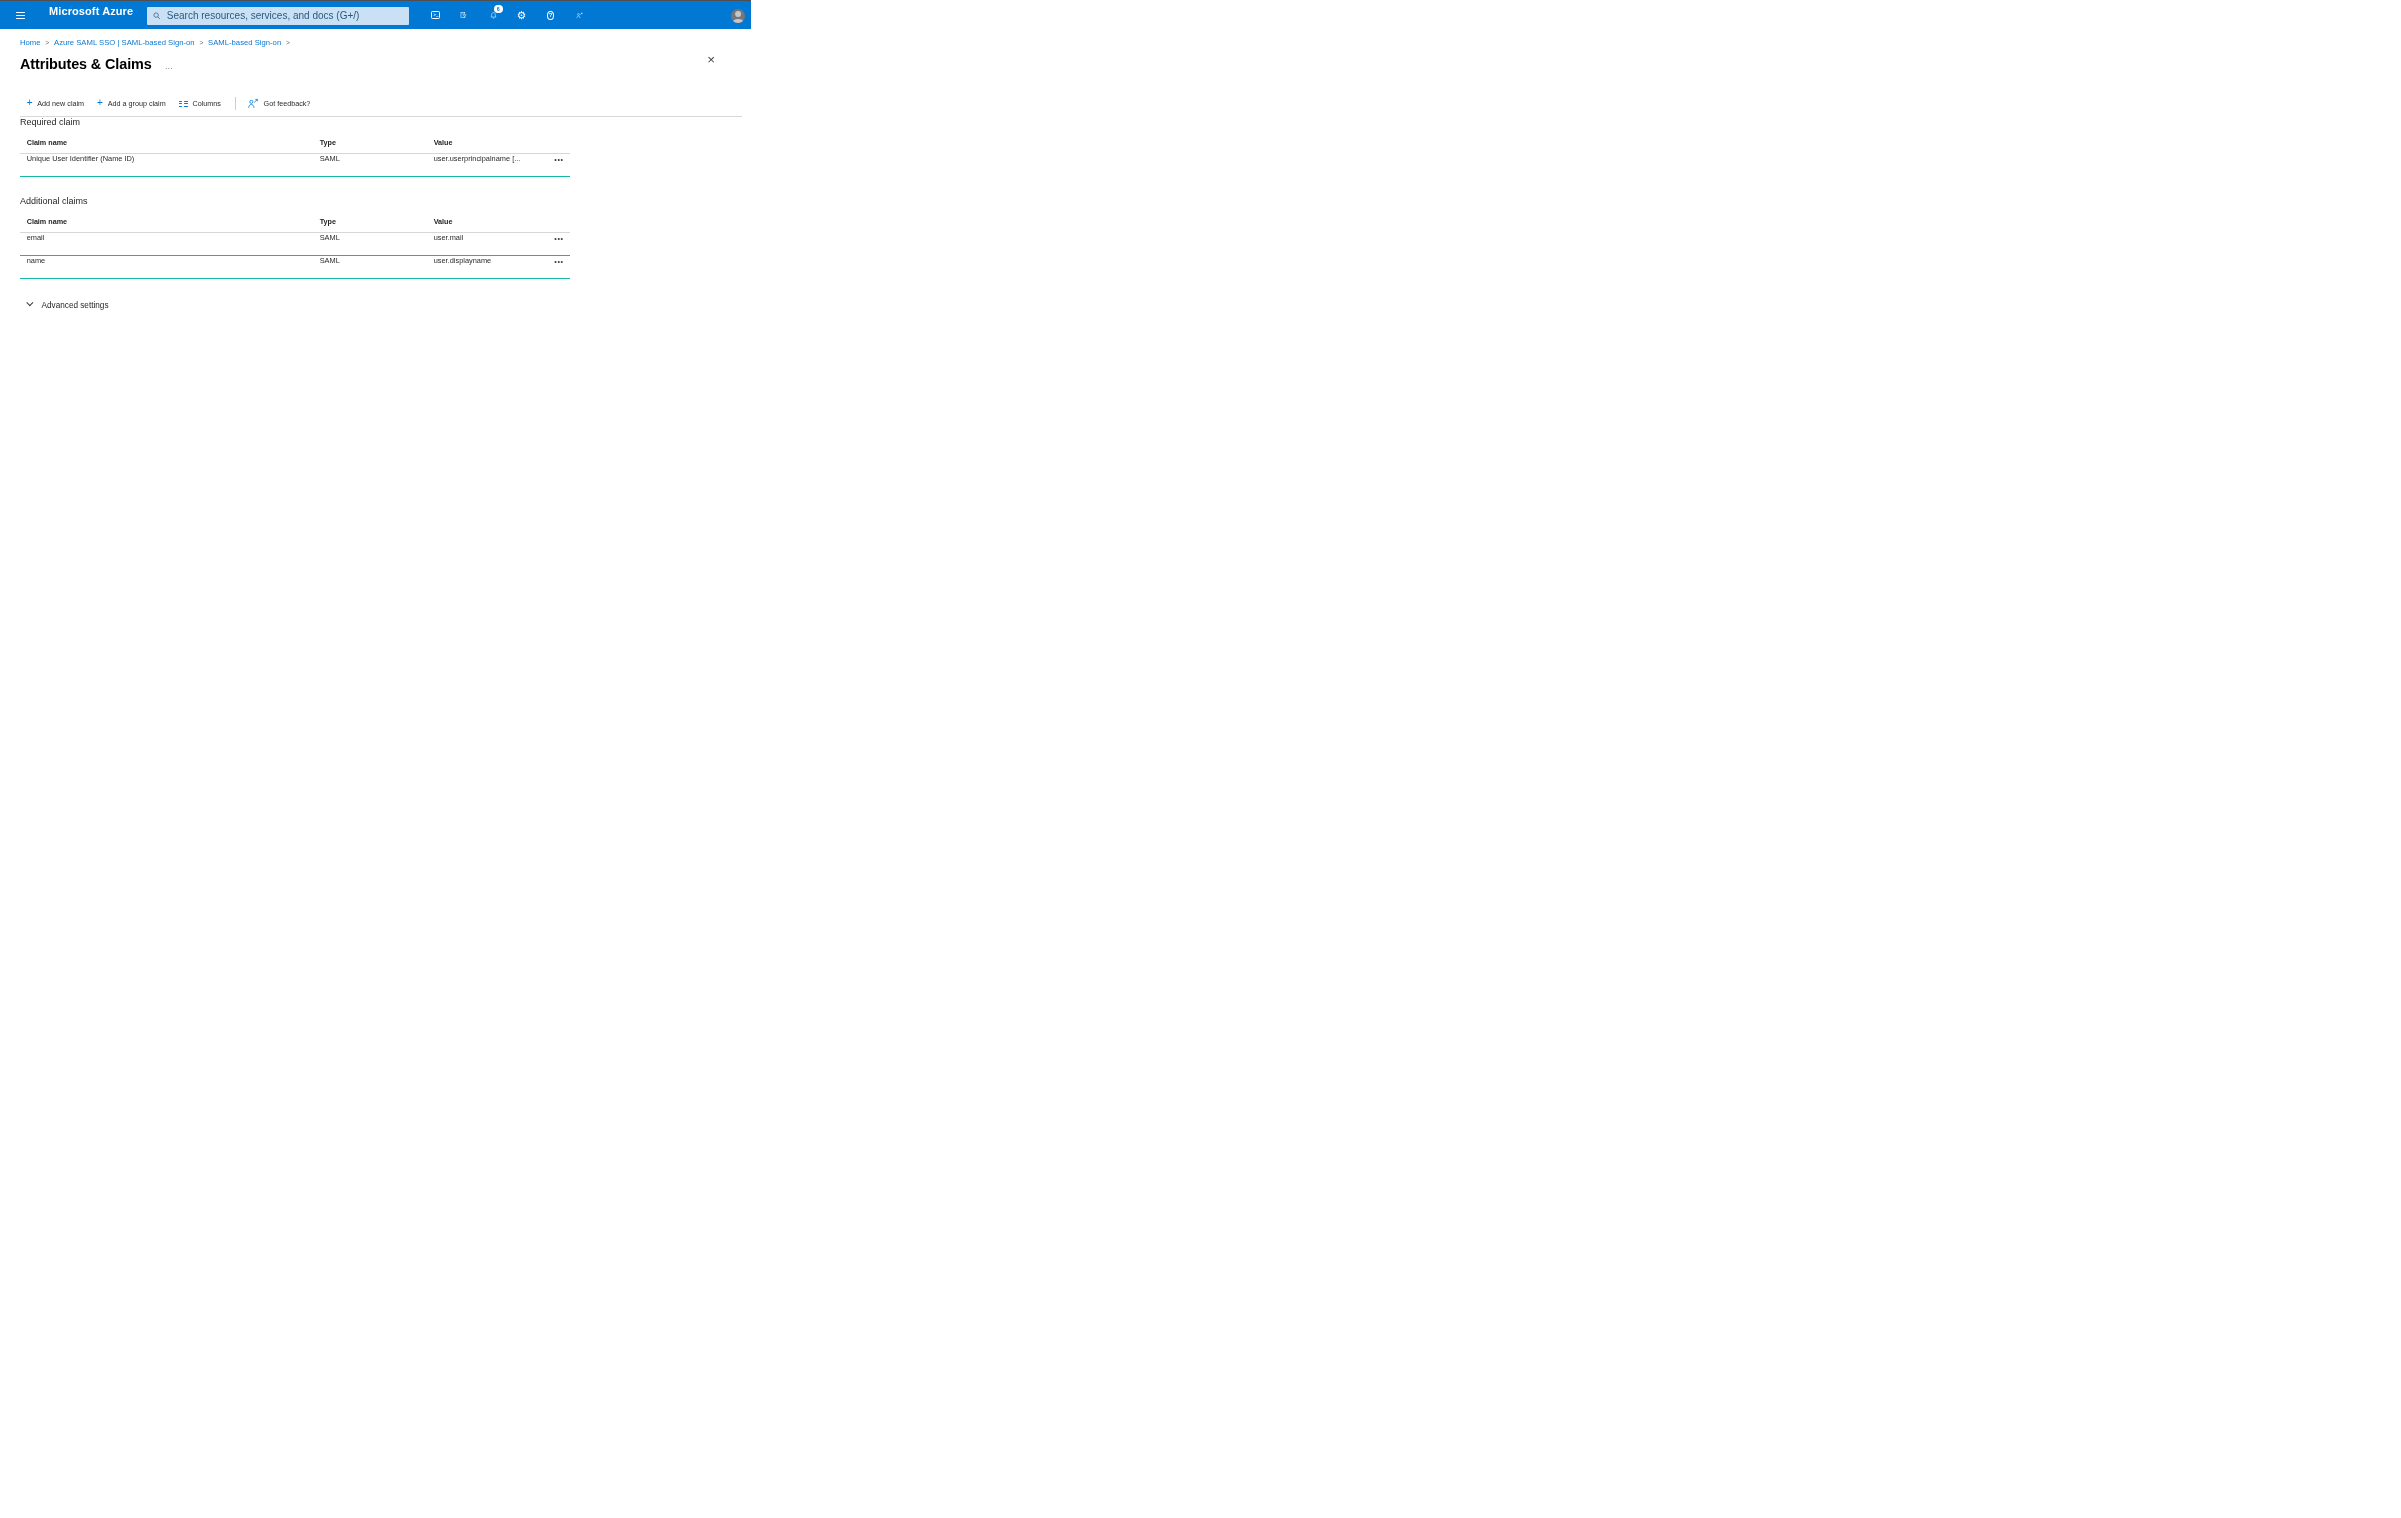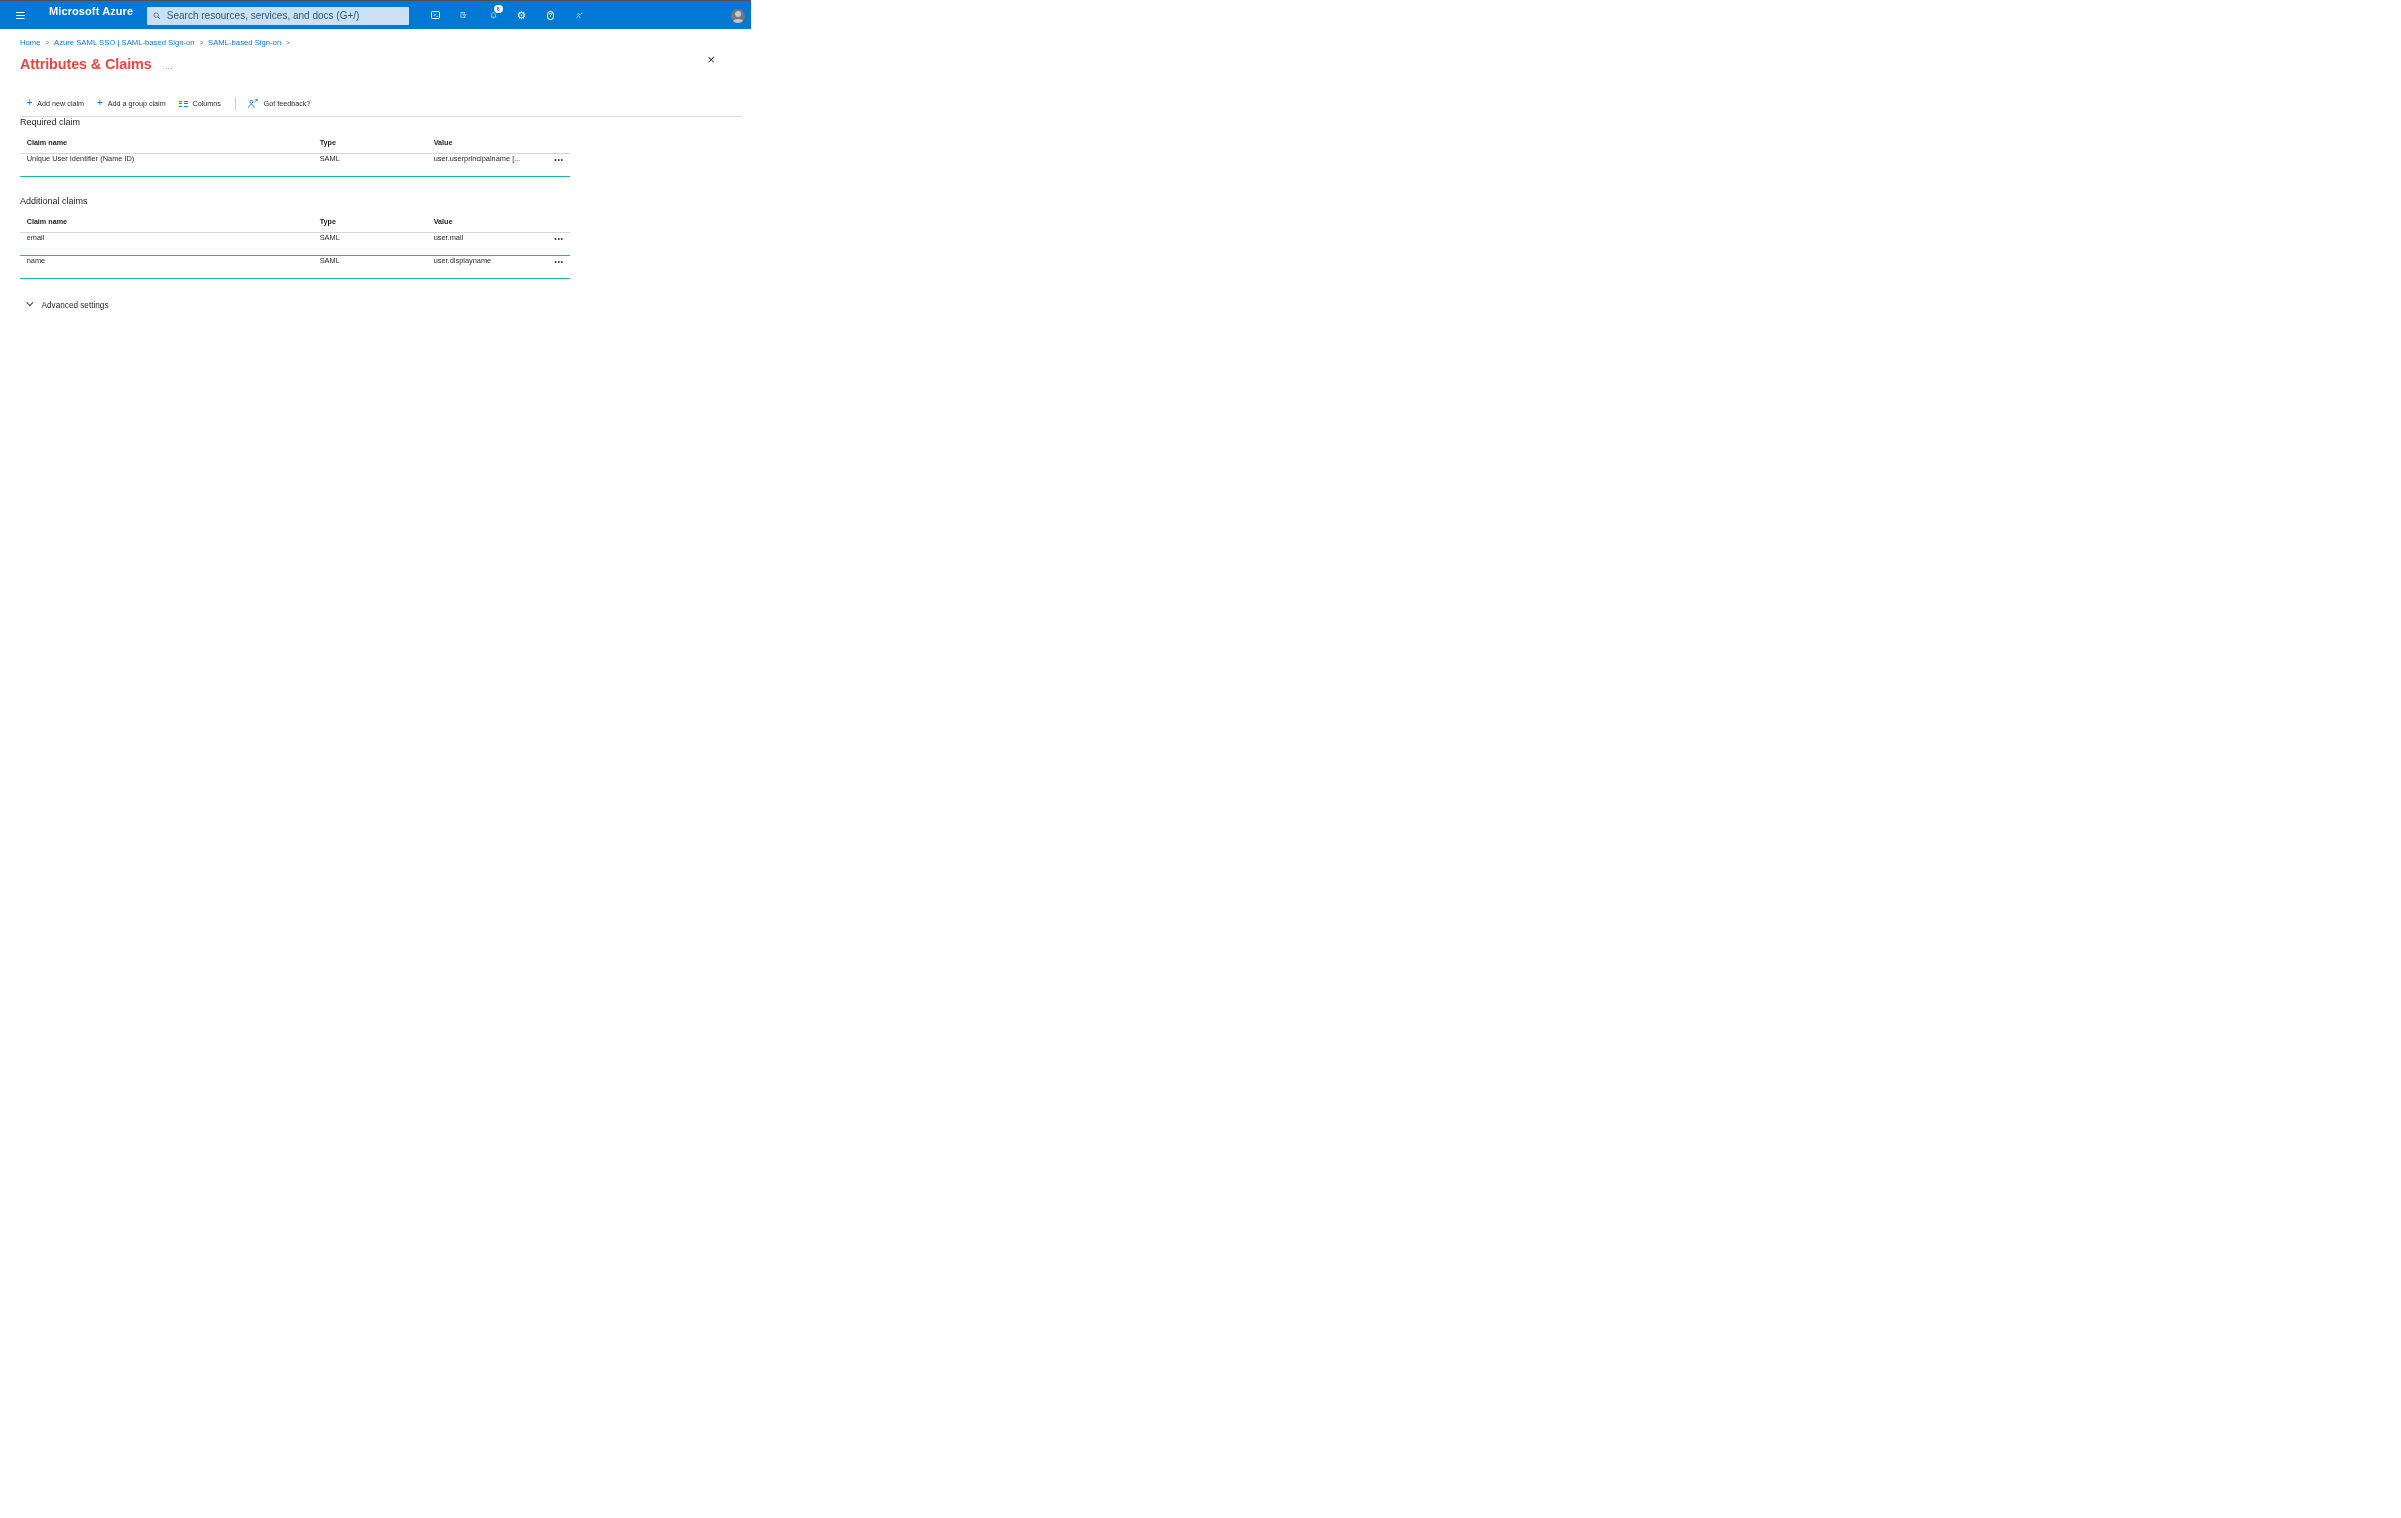--- a/index.html
+++ b/index.html
@@ -36,21 +36,21 @@
   .avatar .head{position:absolute;left:50%;top:2.4px;transform:translateX(-50%);width:5.8px;height:5.8px;
                 border-radius:50%;background:#c6c7c9;}
   .avatar .body{position:absolute;left:50%;bottom:-1.9px;transform:translateX(-50%);width:10.6px;height:6.7px;
                 border-radius:50% 50% 0 0;background:#c6c7c9;}
   
   .content{position:absolute;top:30px;left:0;right:13px;padding:0 20px;}
   .crumbs{margin-top:8.2px;display:flex;align-items:center;font-size:7.7px;}
   .crumbs a{color:#0a77d4;text-decoration:none;cursor:pointer;}
   .crumbs .sep{color:#6b6a69;margin:0 4.8px;font-size:6.7px;}
   .title-row{position:relative;margin-top:6.7px;height:21px;display:flex;align-items:center;}
-  .title-row h1{margin:0;font-size:14.4px;font-weight:700;color:#ef4444;letter-spacing:-0.1px;}
+  .title-row h1{margin:0;font-size:14.4px;font-weight:700;color:#000000;letter-spacing:-0.1px;}
   .overflow-btn{margin-left:13px;margin-top:4.8px;background:transparent;border:none;cursor:pointer;
                 color:#7a7978;font-size:8.2px;letter-spacing:0.5px;padding:0;}
   .close-btn{position:absolute;right:2.9px;top:-1px;background:transparent;border:none;cursor:pointer;
              font-size:13.4px;line-height:1;color:#454443;font-weight:400;padding:0;}
   .toolbar{margin-top:22.6px;display:flex;align-items:center;font-size:7.2px;color:#2b2a29;padding-left:6.7px;}
   .tcmd{display:flex;align-items:center;gap:4.8px;margin-right:13px;background:transparent;border:none;
         cursor:pointer;font-family:inherit;font-size:7.2px;color:#2b2a29;padding:0;}
   .plus{color:#0078d4;font-size:10px;font-weight:400;line-height:1;margin-top:-1px;}
   .cols-ic{display:flex;flex-direction:column;gap:1.4px;}
   .cols-ic i{display:flex;gap:1.4px;}

